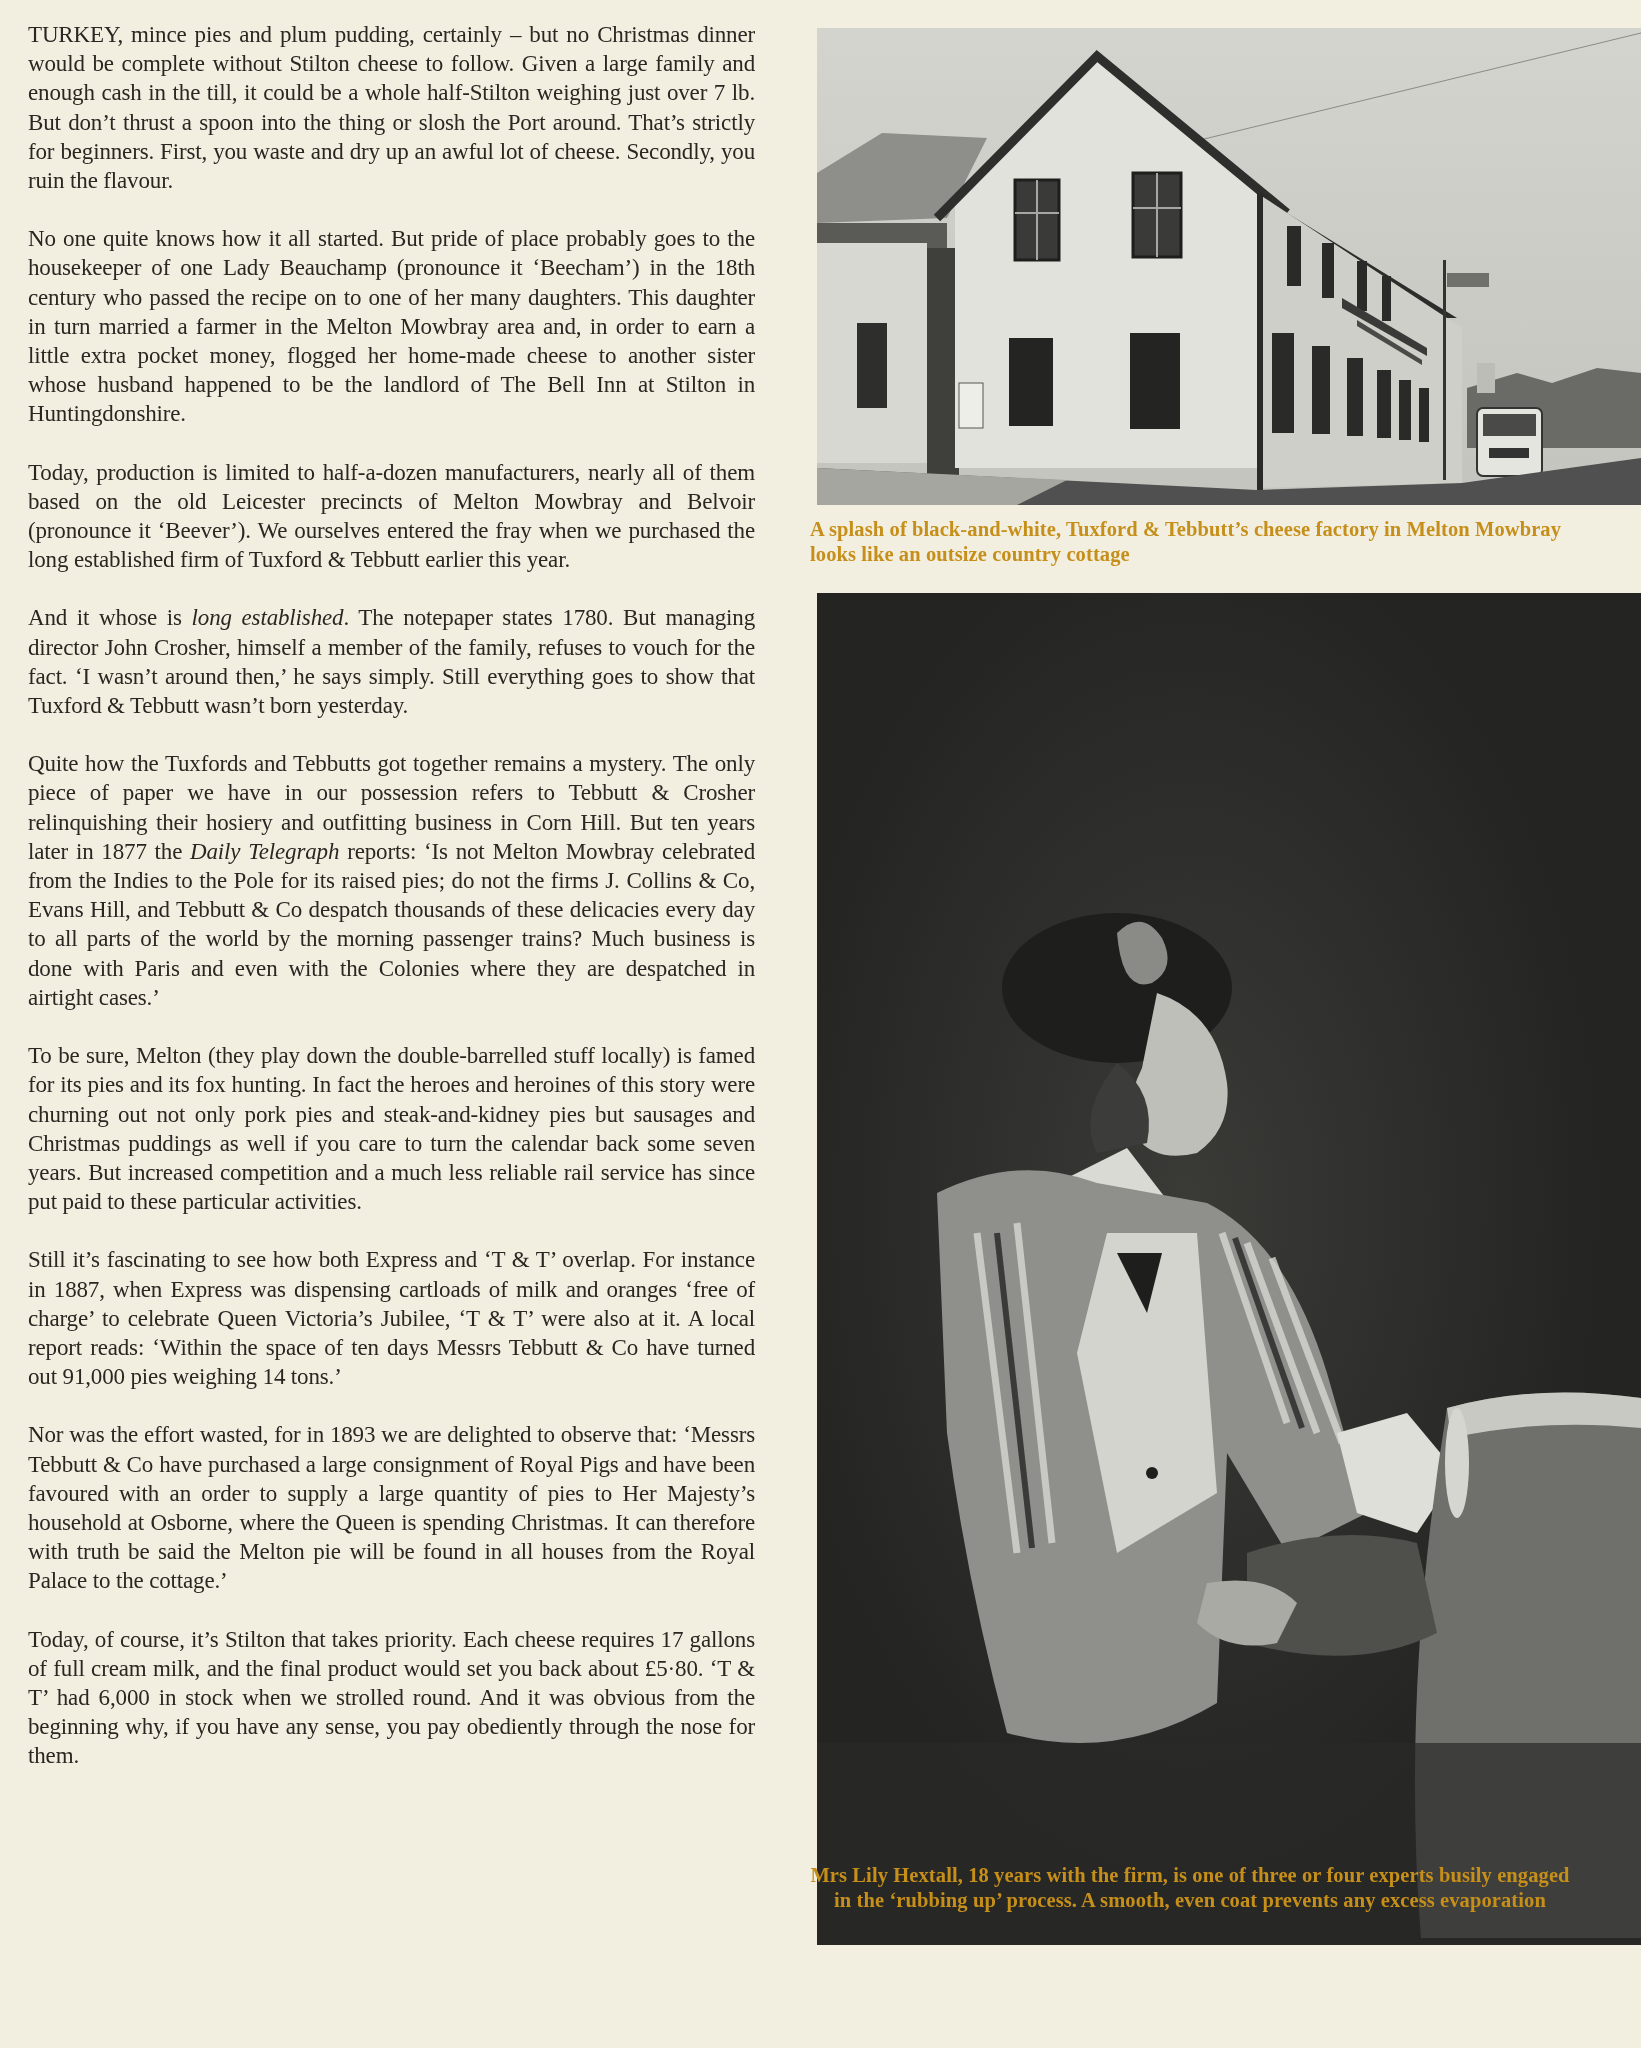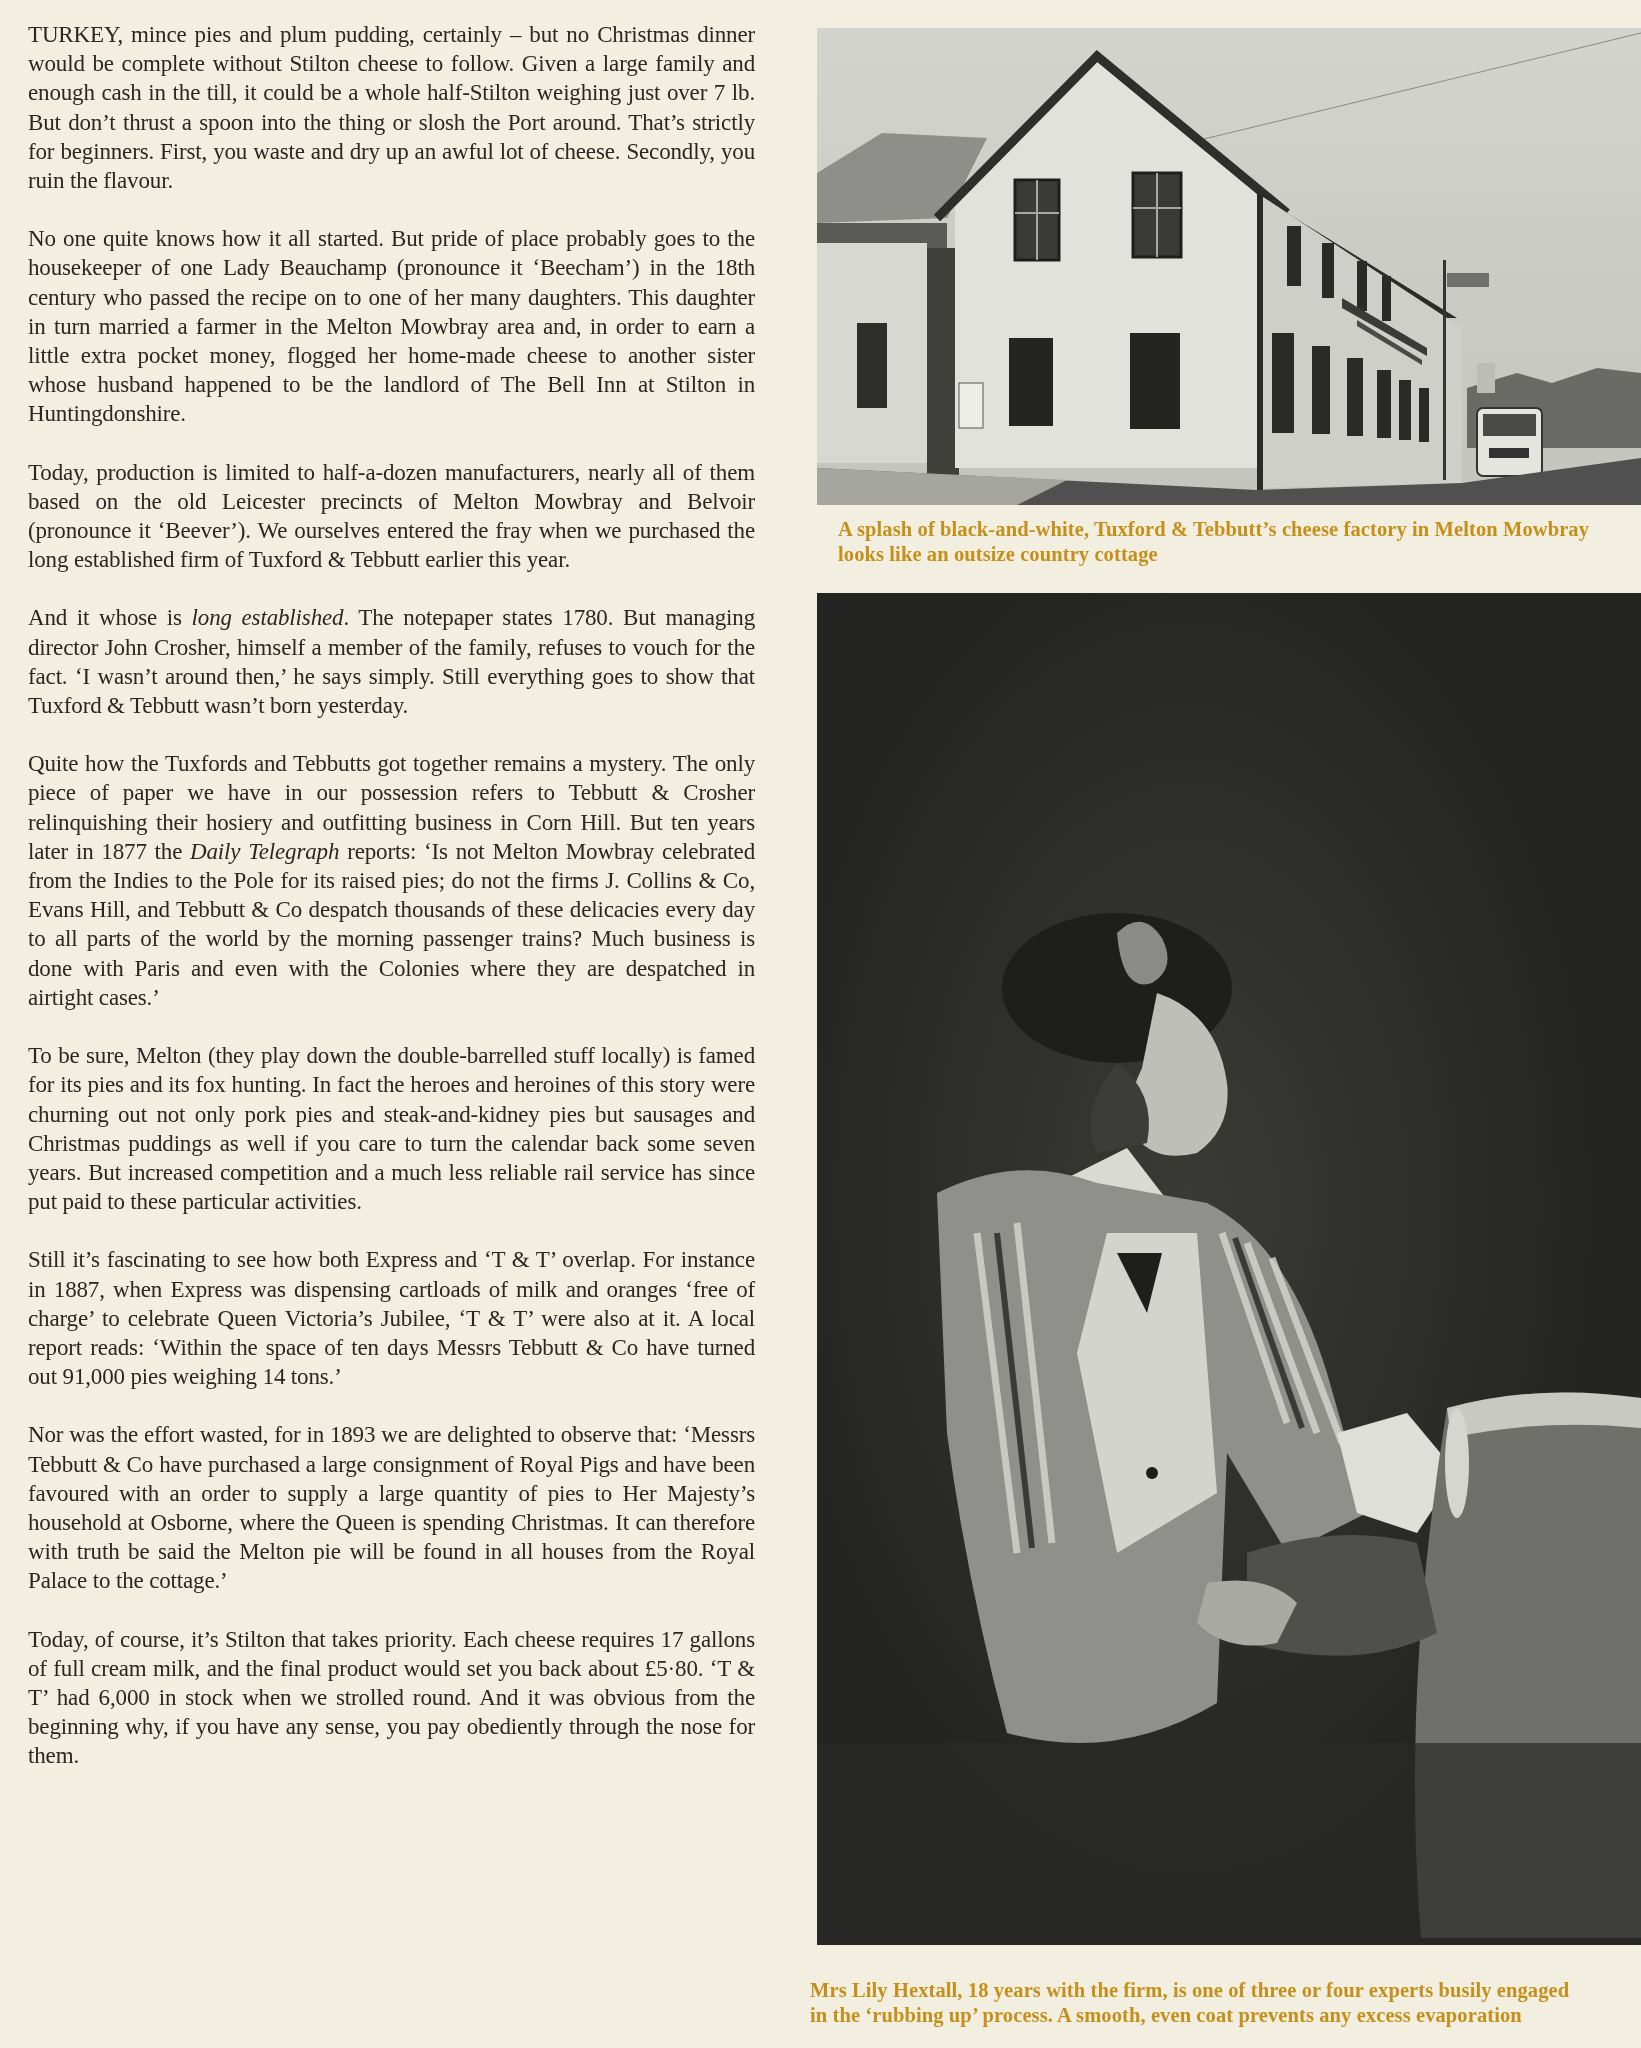--- a/index.html
+++ b/index.html
@@ -25,22 +25,22 @@
   .photo {
     position:absolute; left:817px; width:824px; overflow:hidden;
   }
   .photo1 { top:28px; height:477px; background:#c9c9c4; }
   .photo2 { top:593px; height:1352px; background:#2c2c2a; }
   .caption {
     position:absolute; left:810px; width:760px;
     color:#c68f1a; font-size:20.5px; line-height:25px; font-weight:bold;
     letter-spacing:0.1px;
   }
-  .cap1 { top:517px;margin-left:28px; }
-  .cap2 { top:1978px; }
+  .cap1 { top:517px; }
+  .cap2 { top:1863px;text-align:center; }
   svg { display:block; }
 </style>
 </head>
 <body>
 
 <div class="col-left">
   <p class="para">TURKEY, mince pies and plum pudding, certainly – but no Christmas dinner would be complete without Stilton cheese to follow. Given a large family and enough cash in the till, it could be a whole half-Stilton weighing just over 7 lb. But don’t thrust a spoon into the thing or slosh the Port around. That’s strictly for beginners. First, you waste and dry up an awful lot of cheese. Secondly, you ruin the flavour.</p>
   <p class="para">No one quite knows how it all started. But pride of place probably goes to the housekeeper of one Lady Beauchamp (pronounce it ‘Beecham’) in the 18th century who passed the recipe on to one of her many daughters. This daughter in turn married a farmer in the Melton Mowbray area and, in order to earn a little extra pocket money, flogged her home-made cheese to another sister whose husband happened to be the landlord of The Bell Inn at Stilton in Huntingdonshire.</p>
   <p class="para">Today, production is limited to half-a-dozen manufacturers, nearly all of them based on the old Leicester precincts of Melton Mowbray and Belvoir (pronounce it ‘Beever’). We ourselves entered the fray when we purchased the long established firm of Tuxford &amp; Tebbutt earlier this year.</p>
   <p class="para"><span>And it whose is </span><em>long established</em><span>. The notepaper states 1780. But managing director John Crosher, himself a member of the family, refuses to vouch for the fact. ‘I wasn’t around then,’ he says simply. Still everything goes to show that Tuxford &amp; Tebbutt wasn’t born yesterday.</span></p>

